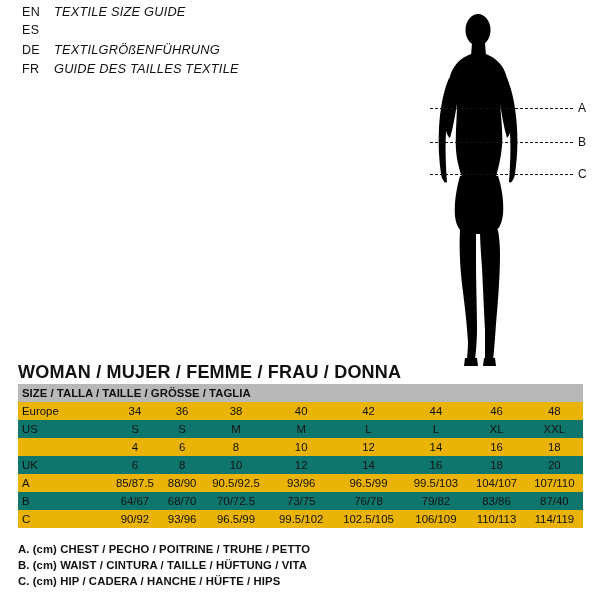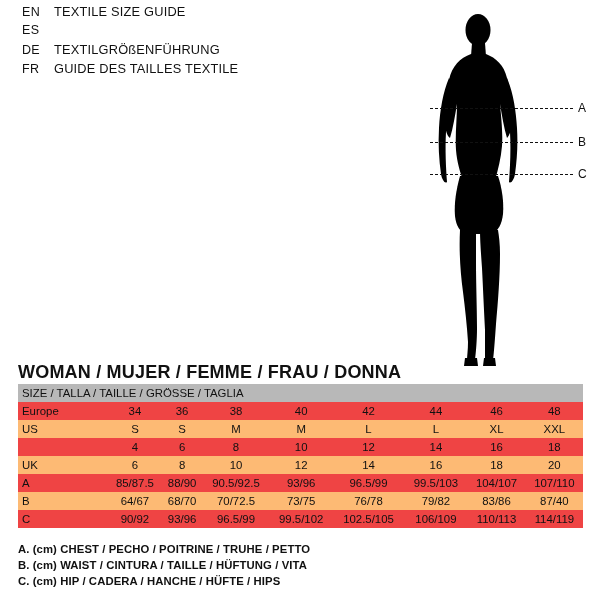--- a/index.html
+++ b/index.html
@@ -32,20 +32,21 @@
   .lang-code {
     width: 32px;
     font-size: 12.5px;
     letter-spacing: 0.3px;
     color: #111;
   }
   .lang-title {
     font-size: 12.8px;
     letter-spacing: 0.2px;
     color: #111;
+    font-style: italic;
   }
 
   
   .figure-wrap {
     position: absolute;
     top: 8px;
     left: 430px;
     width: 160px;
     height: 365px;
   }
@@ -99,28 +100,28 @@
     color: #111;
     white-space: nowrap;
   }
   .size-table td.rowhead {
     text-align: left;
     padding-left: 4px;
     width: 86px;
   }
   .row-head-band td {
     background: #b8b8b8;
-    font-weight: normal;
+    font-weight: bold;
     height: 17px;
   }
   .row-head-band td.rowhead {
     text-align: left;
   }
-  .row-shaded td { background: #ef4444; }
-  .row-plain td { background: #fdba74; }
+  .row-shaded td { background: #eab308; }
+  .row-plain td { background: #0f766e; }
 
   
   .footnotes {
     position: absolute;
     top: 541px;
     left: 18px;
     width: 560px;
   }
   .footnote {
     font-size: 11.3px;

